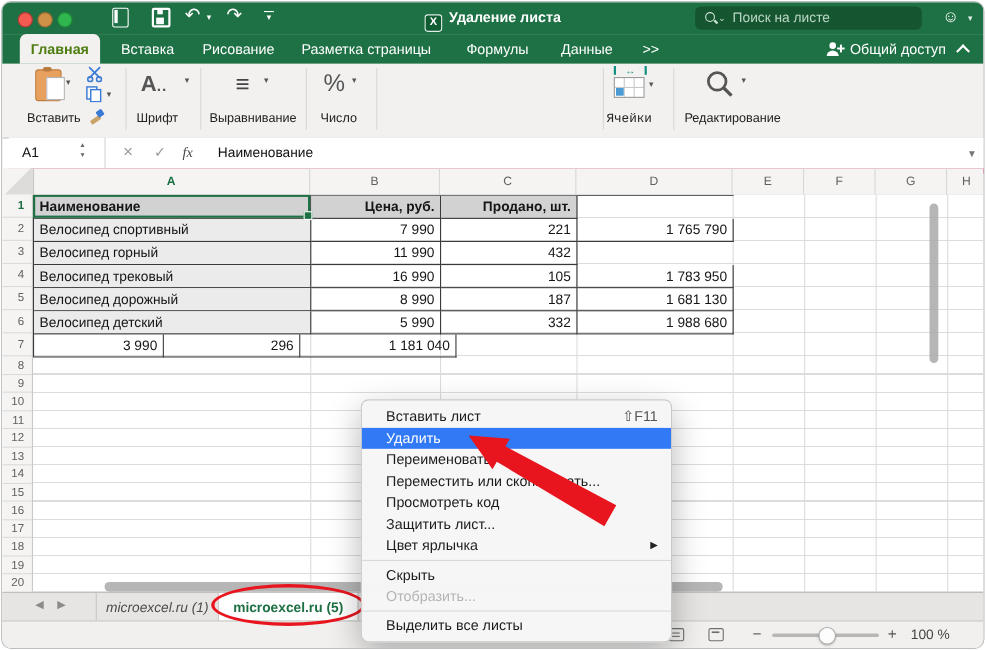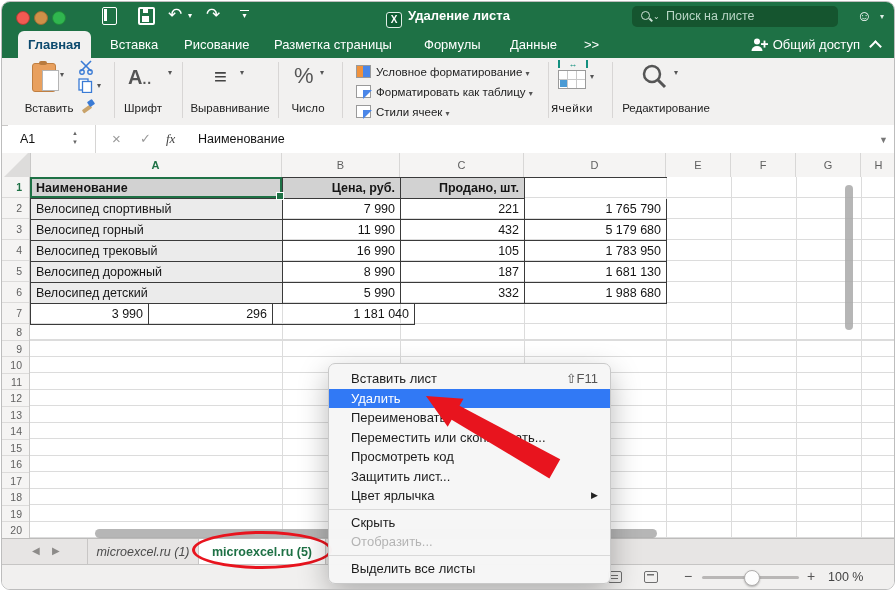--- a/index.html
+++ b/index.html
@@ -17,21 +17,21 @@
   .sb-ph{position:absolute;left:34px;top:0;}
   .mag{display:inline-block;width:7px;height:7px;border:1.5px solid #cde2d6;border-radius:50%;position:absolute;left:9px;top:5px;}
   .mag:after{content:"";position:absolute;left:7px;top:7px;width:4px;height:1.5px;background:#cde2d6;transform:rotate(45deg);}
   .tinycaret{font-size:8px;color:#cde2d6;}
   .smiley{position:absolute;right:22px;top:5px;color:#fff;font-size:15px;}
   .smiley-caret{position:absolute;right:10px;top:10px;color:#dfeee6;font-size:8px;}
 
   
   .tabrow{position:absolute;left:0;top:29px;width:100%;height:27px;background:#1e7145;}
   .rtab{position:absolute;top:0;height:27px;line-height:27px;color:#fff;font-size:13px;padding:0 10px;}
-  .rtab.active{background:#f2f1f0;color:#0c4a6e;font-weight:bold;border-radius:6px 6px 0 0;}
+  .rtab.active{background:#f2f1f0;color:#4d7c0f;font-weight:bold;border-radius:6px 6px 0 0;}
   .share{position:absolute;right:34px;top:0;height:27px;line-height:27px;color:#fff;font-size:13px;}
   .chev-up{position:absolute;right:14px;top:11px;width:7px;height:7px;border-top:2px solid #fff;border-right:2px solid #fff;transform:rotate(-45deg);}
 
   
   .ribbon{position:absolute;left:0;top:56px;width:100%;height:67px;background:#f2f1f0;border-bottom:1px solid #c9c8c7;}
   .rlabel{position:absolute;font-size:11.5px;color:#222;top:44px;text-align:center;}
   .rdiv{position:absolute;top:4px;height:56px;width:1px;background:#d8d6d5;}
   .caret{color:#555;font-size:8px;}
   .clipboard{position:absolute;left:30px;top:5px;width:22px;height:27px;background:#e8a05e;border:1px solid #c07f41;border-radius:3px;}
   .clipboard:before{content:"";position:absolute;left:6px;top:-3px;width:8px;height:4px;background:#b97b3e;border-radius:2px;}
@@ -194,31 +194,20 @@
     <span class="abs" style="left:212px;top:6px;font-size:22px;color:#444;">≡</span>
     <span class="caret abs" style="left:238px;top:10px;">▾</span>
     <div class="rlabel" style="left:186px;width:84px;">Выравнивание</div>
     <div class="rdiv" style="left:276px;"></div>
 
     <span class="abs" style="left:292px;top:5px;font-size:22px;color:#555;">%</span>
     <span class="caret abs" style="left:318px;top:10px;">▾</span>
     <div class="rlabel" style="left:276px;width:60px;">Число</div>
     <div class="rdiv" style="left:340px;"></div>
 
-    <div class="abs" style="left:354px;top:5px;font-size:11.5px;color:#222;line-height:19px;">
-      <div>
-        <span class="styles-ic" style="background:linear-gradient(90deg,#f0923d 50%,#4a86e8 50%);"></span><span>Условное форматирование</span> <span class="caret">▾</span>
-      </div>
-      <div>
-        <span class="styles-ic pencil" style="background:#fff;"></span><span>Форматировать как таблицу</span> <span class="caret">▾</span>
-      </div>
-      <div>
-        <span class="styles-ic pencil" style="background:#fff;"></span><span>Стили ячеек</span> <span class="caret">▾</span>
-      </div>
-    </div>
     <div class="rdiv" style="left:546px;"></div>
 
     <div class="harrow">↔</div>
     <div class="cellsgrid">
         <span class="bluecell"></span>
       </div>
     <span class="caret abs" style="left:588px;top:14px;">▾</span>
     <div class="rlabel" style="left:540px;width:60px;font-family:Liberation Mono, monospace;">Ячейки</div>
     <div class="rdiv" style="left:610px;"></div>
 
@@ -296,21 +285,20 @@
       <div class="trow">
         <div class="tc ca acell">Велосипед спортивный</div>
         <div class="tc cb">7 990</div>
         <div class="tc cc">221</div>
         <div class="tc cd">1 765 790</div>
       </div>
       <div class="trow">
         <div class="tc ca acell">Велосипед горный</div>
         <div class="tc cb">11 990</div>
         <div class="tc cc">432</div>
-        <div class="tc cd">5 179 680</div>
       </div>
       <div class="trow">
         <div class="tc ca acell">Велосипед трековый</div>
         <div class="tc cb">16 990</div>
         <div class="tc cc">105</div>
         <div class="tc cd">1 783 950</div>
       </div>
       <div class="trow">
         <div class="tc ca acell">Велосипед дорожный</div>
         <div class="tc cb">8 990</div>

